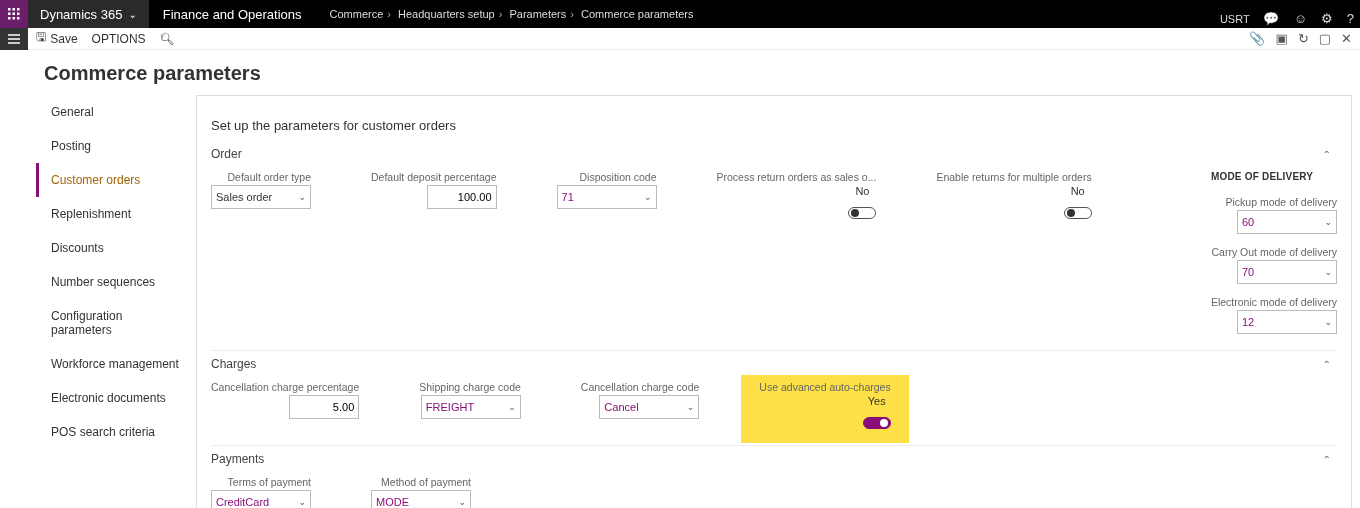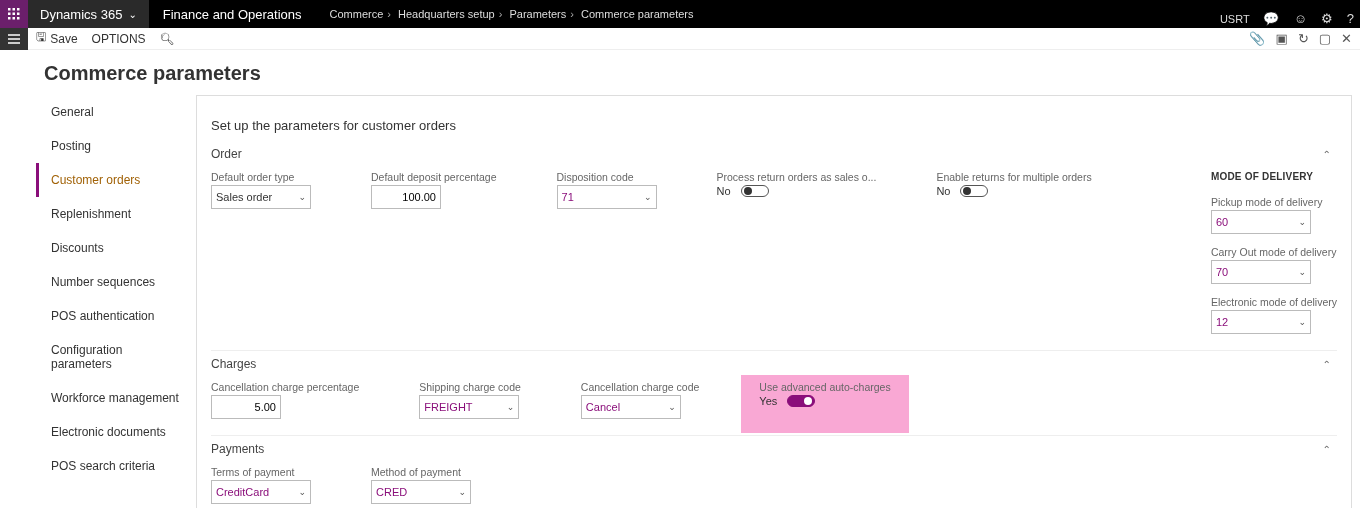--- a/index.html
+++ b/index.html
@@ -38,40 +38,40 @@
   .content-title { font-size: 13px; font-weight: 400; margin-bottom: 8px; margin-top: 12px; }
 
   .section { margin-top: 4px; }
   .section-head { font-size: 12px; color: #444; padding: 6px 0; border-top: 1px solid #eee; display: flex; align-items: center; justify-content: space-between; cursor: pointer; }
   .section-head:first-child { border-top: none; }
   .sect-chev { font-size: 10px; color: #666; margin-right: 6px; }
   .section:first-of-type .section-head { border-top: none; }
 
   .fields { display: flex; flex-wrap: wrap; gap: 0 60px; padding: 4px 0 12px 0; }
   .col { display: flex; flex-direction: column; gap: 10px; }
-  .field { display: flex; flex-direction: column; gap: 2px; }
+  .field { display: flex; flex-direction: column; gap: 2px; align-items: flex-end; }
   .lbl { font-size: 10.5px; color: #666; }
   .input, .select { height: 24px; border: 1px solid #bbb; font-size: 11px; padding: 0 4px; background: #fff; }
   .input.num { text-align: right; width: 70px; }
   .select { width: 100px; display: inline-flex; align-items: center; justify-content: space-between; white-space: nowrap; }
   .select.wide { width: 100px; }
   .select .caret { font-size: 9px; color: #555; margin-left: 4px; }
   .select .txt.purple { color: #8a0e7a; }
 
-  .toggle-row { display: flex; align-items: center; gap: 10px; }
+  .toggle-row { display: flex; align-items: center; gap: 10px; flex-direction: column; }
   .toggle-row .val { font-size: 11px; }
   .switch { width: 28px; height: 12px; border: 1px solid #555; border-radius: 7px; position: relative; background: #fff; cursor: pointer; }
   .switch .knob { position: absolute; width: 8px; height: 8px; border-radius: 50%; background: #333; top: 1px; left: 2px; }
   .switch.on { background: #8a0e7a; border-color: #8a0e7a; }
   .switch.on .knob { left: auto; right: 2px; background: #fff; }
 
   .mode-col { margin-left: auto; gap: 12px; }
   .mode-head { font-size: 10px; font-weight: 700; color: #333; letter-spacing: 0.2px; margin-bottom: 2px; }
 
-  .highlight { background: #f9a8d4; padding: 6px 18px 14px 18px; margin: -6px -18px -14px -18px; }
+  .highlight { background: #fde047; padding: 6px 18px 14px 18px; margin: -6px -18px -14px -18px; }
 
   .section-head.first { border-top: 1px solid #eee; }
 </style>
 </head>
 <body>
 
 <div class="topbar">
   <div class="waffle">
     <svg width="12" height="12" viewBox="0 0 12 12">
         <g fill="#fff">
@@ -138,21 +138,20 @@
 <div class="page-title">Commerce parameters</div>
 
 <div class="main">
   <div class="sidenav">
     <a>General</a>
     <a>Posting</a>
     <a class="active">Customer orders</a>
     <a>Replenishment</a>
     <a>Discounts</a>
     <a>Number sequences</a>
-    <a>POS authentication</a>
     <a>Configuration parameters</a>
     <a>Workforce management</a>
     <a>Electronic documents</a>
     <a>POS search criteria</a>
   </div>
 
   <div class="content">
     <div class="content-title">Set up the parameters for customer orders</div>
 
     <div class="section">
@@ -269,21 +268,21 @@
         <div class="field">
           <span class="lbl">Terms of payment</span>
           <div class="select wide">
               <span class="txt purple">CreditCard</span>
               <span class="caret">⌄</span>
             </div>
         </div>
         <div class="field">
           <span class="lbl">Method of payment</span>
           <div class="select wide">
-              <span class="txt purple">CRED</span>
+              <span class="txt purple">MODE</span>
               <span class="caret">⌄</span>
             </div>
         </div>
       </div>
     </div>
 
     <div class="section">
       <div class="section-head first">
         
         

